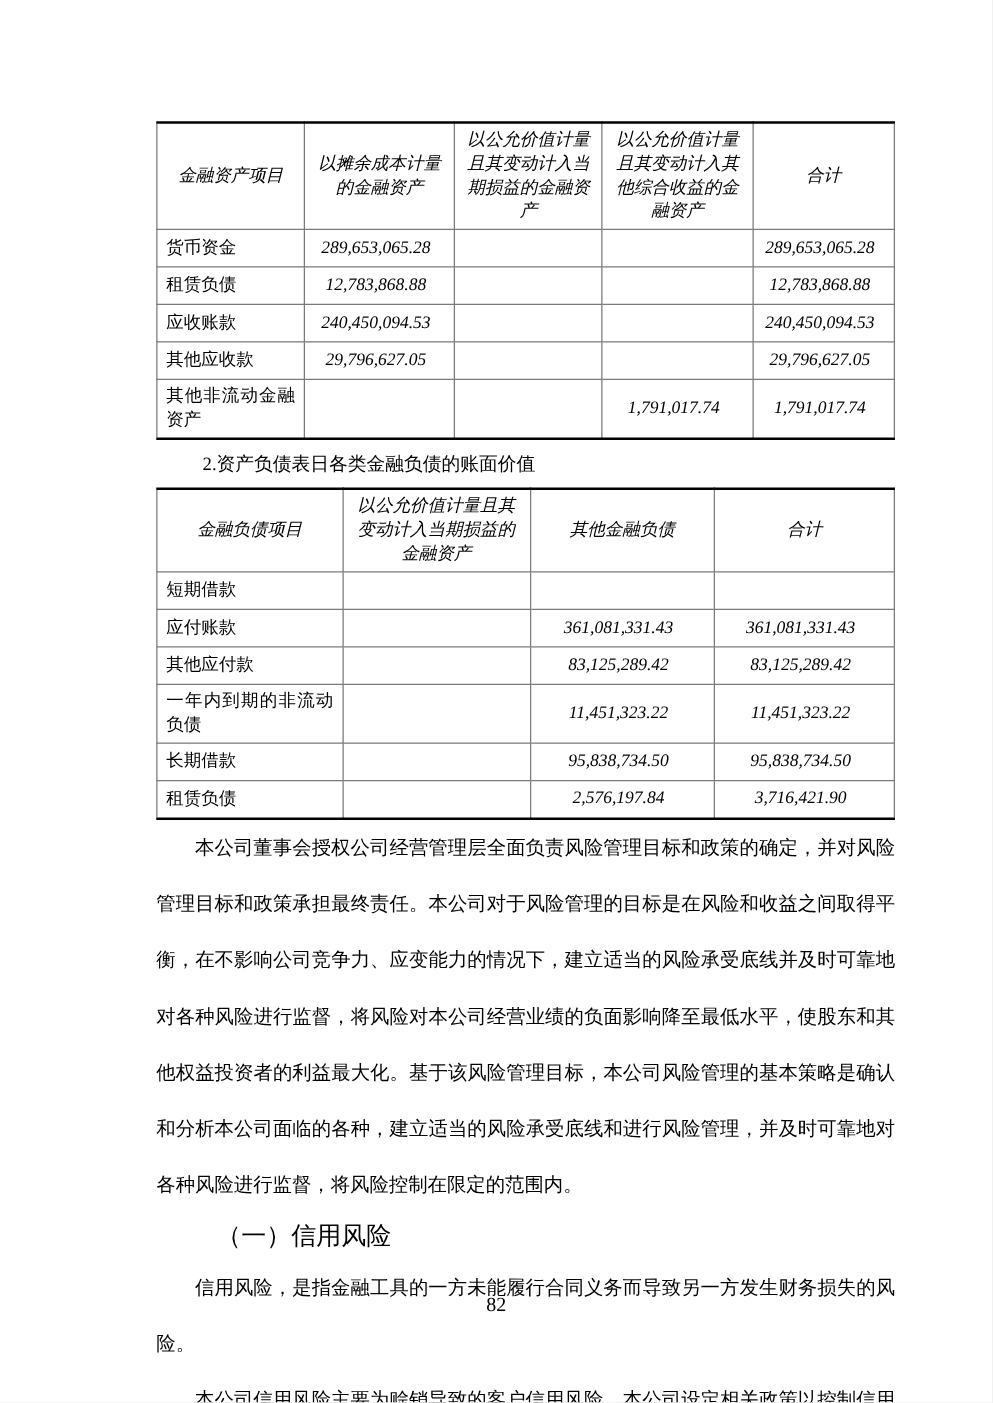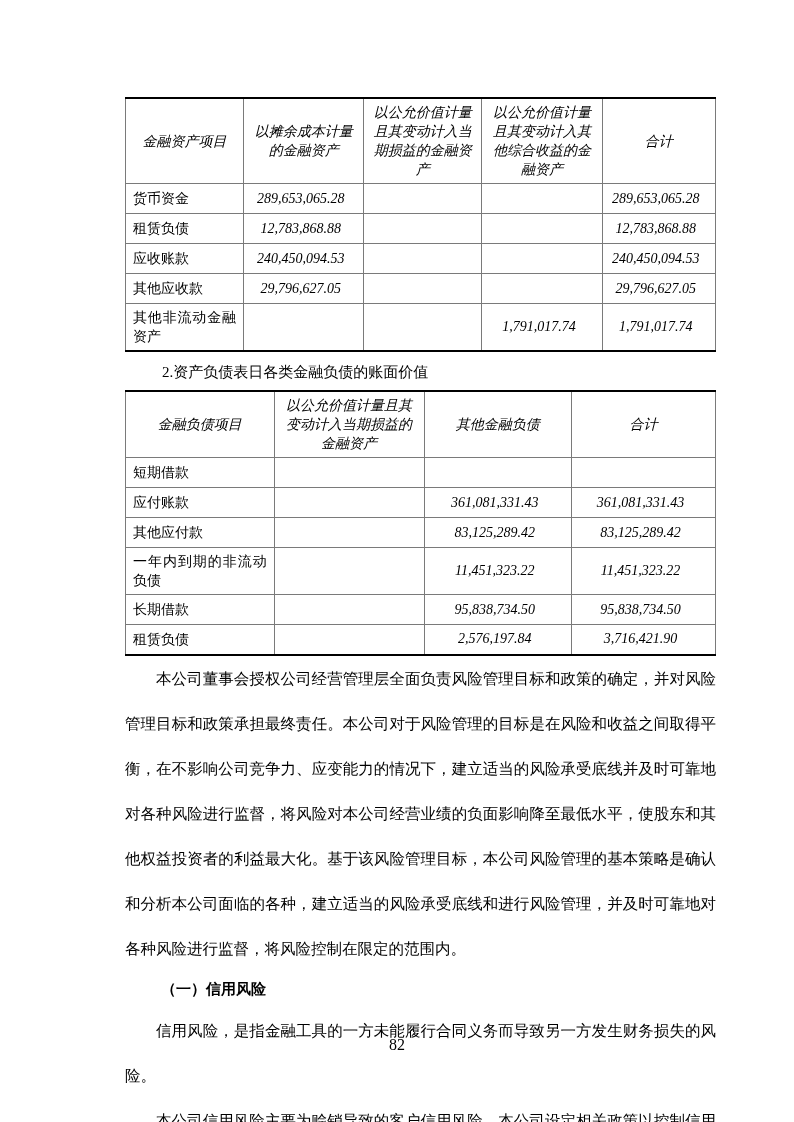--- a/index.html
+++ b/index.html
@@ -65,23 +65,23 @@
   }
   .bodytext {
     font-size: 15.5px;
     line-height: 45px;
     text-align: justify;
     text-justify: inter-character;
     margin: 0;
   }
   .indent { text-indent: 2em; }
   .section-heading {
-    font-size: 15px;
+    font-size: 20px;
     line-height: 37.5px;
-    font-weight: bold;
+    font-weight: normal;
     text-indent: 2.4em;
     margin: 0;
   }
   .page-number {
     position: absolute;
     top: 1036px;
     left: 0;
     width: 100%;
     text-align: center;
     font-size: 16px;

